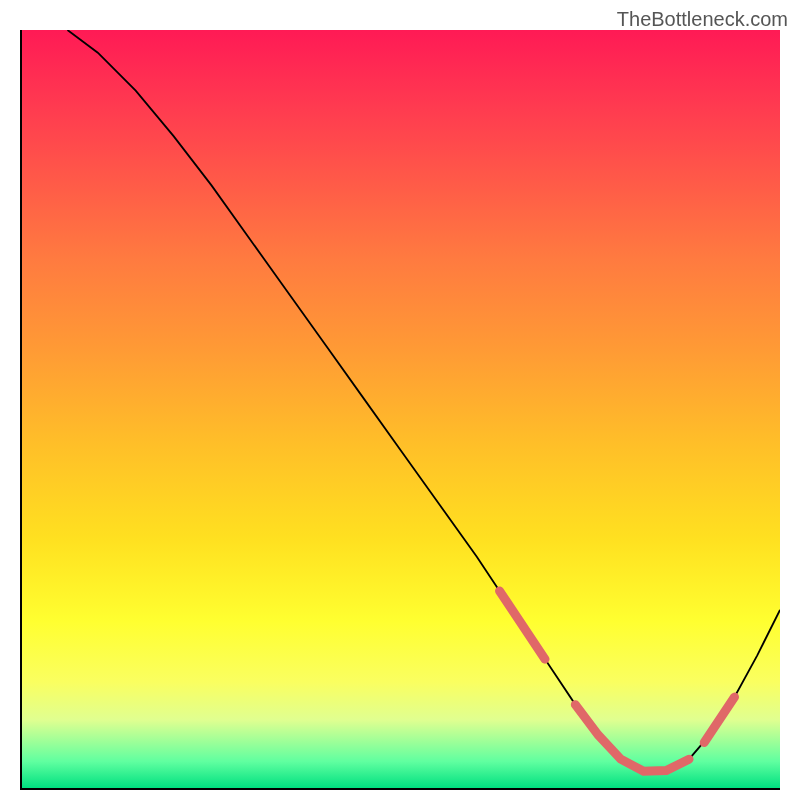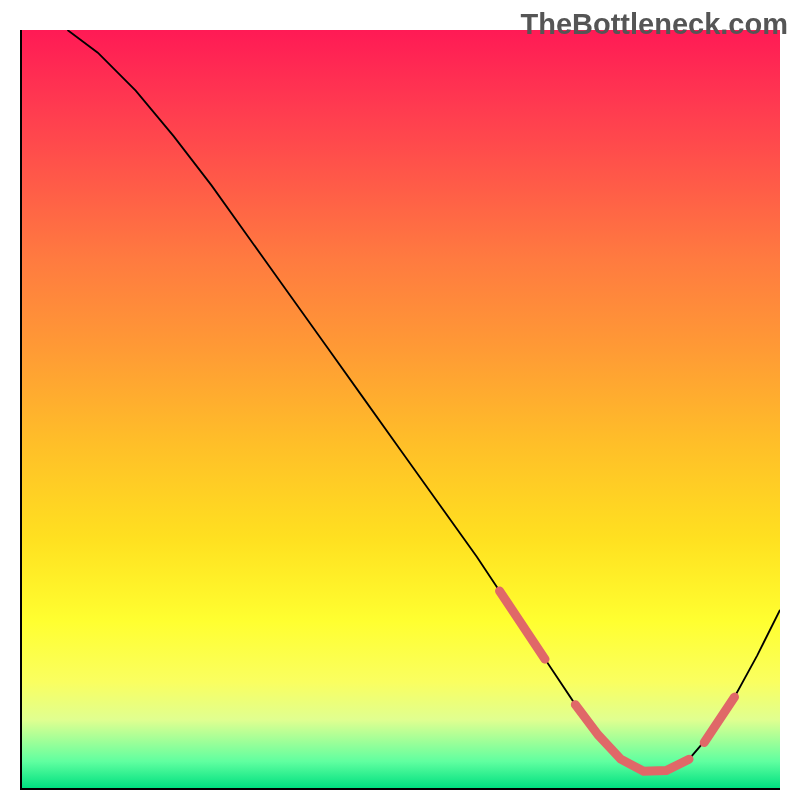--- a/index.html
+++ b/index.html
@@ -2,22 +2,22 @@
 <html><head>
 <meta charset="utf-8">
 <style>
   * { margin: 0; padding: 0; box-sizing: border-box; }
   body { width: 800px; height: 800px; font-family: Arial, sans-serif; position: relative; background: #fff; }
   
   .watermark {
     position: absolute;
     top: 8px;
     right: 12px;
-    font-size: 29px;
-    font-weight: bold;
+    font-size: 20px;
+    font-weight: normal;
     color: #555;
     z-index: 10;
   }
   
   .chart-container {
     position: absolute;
     top: 30px;
     left: 20px;
     width: 760px;
     height: 760px;

